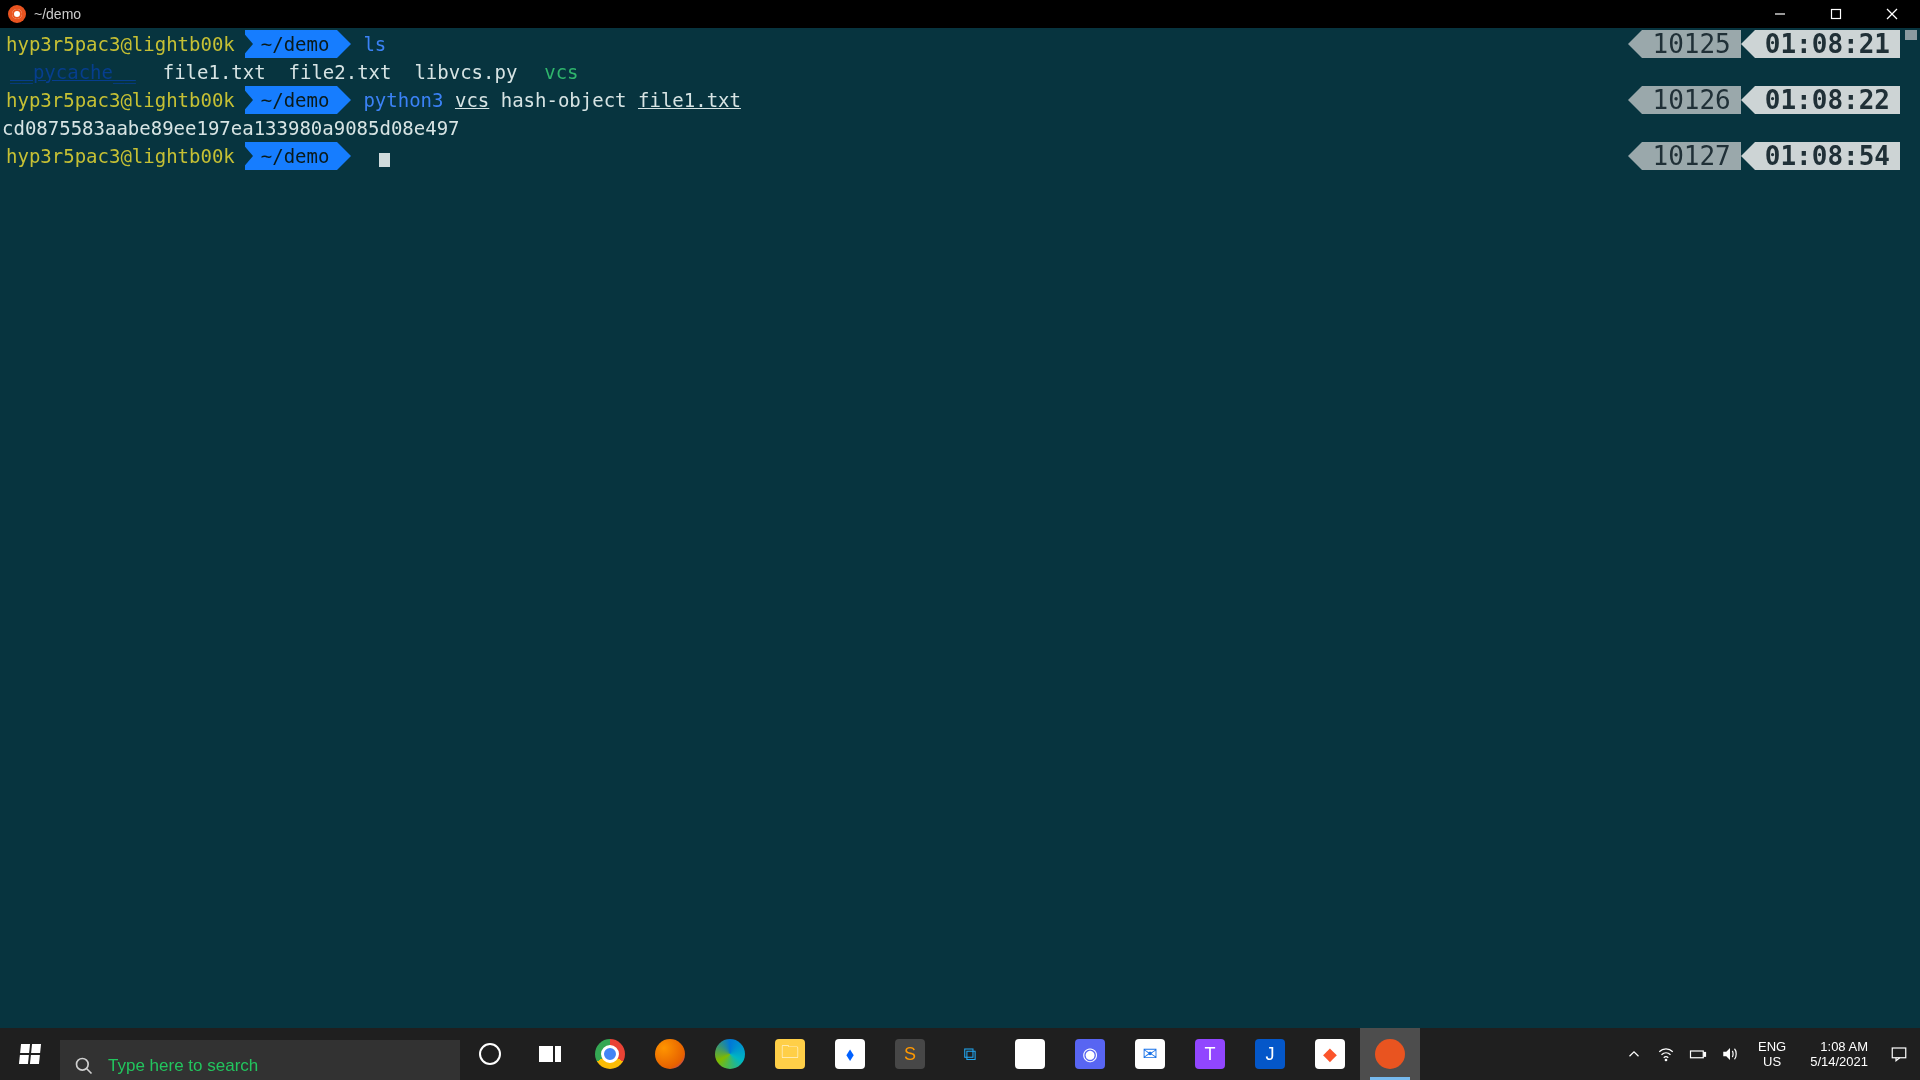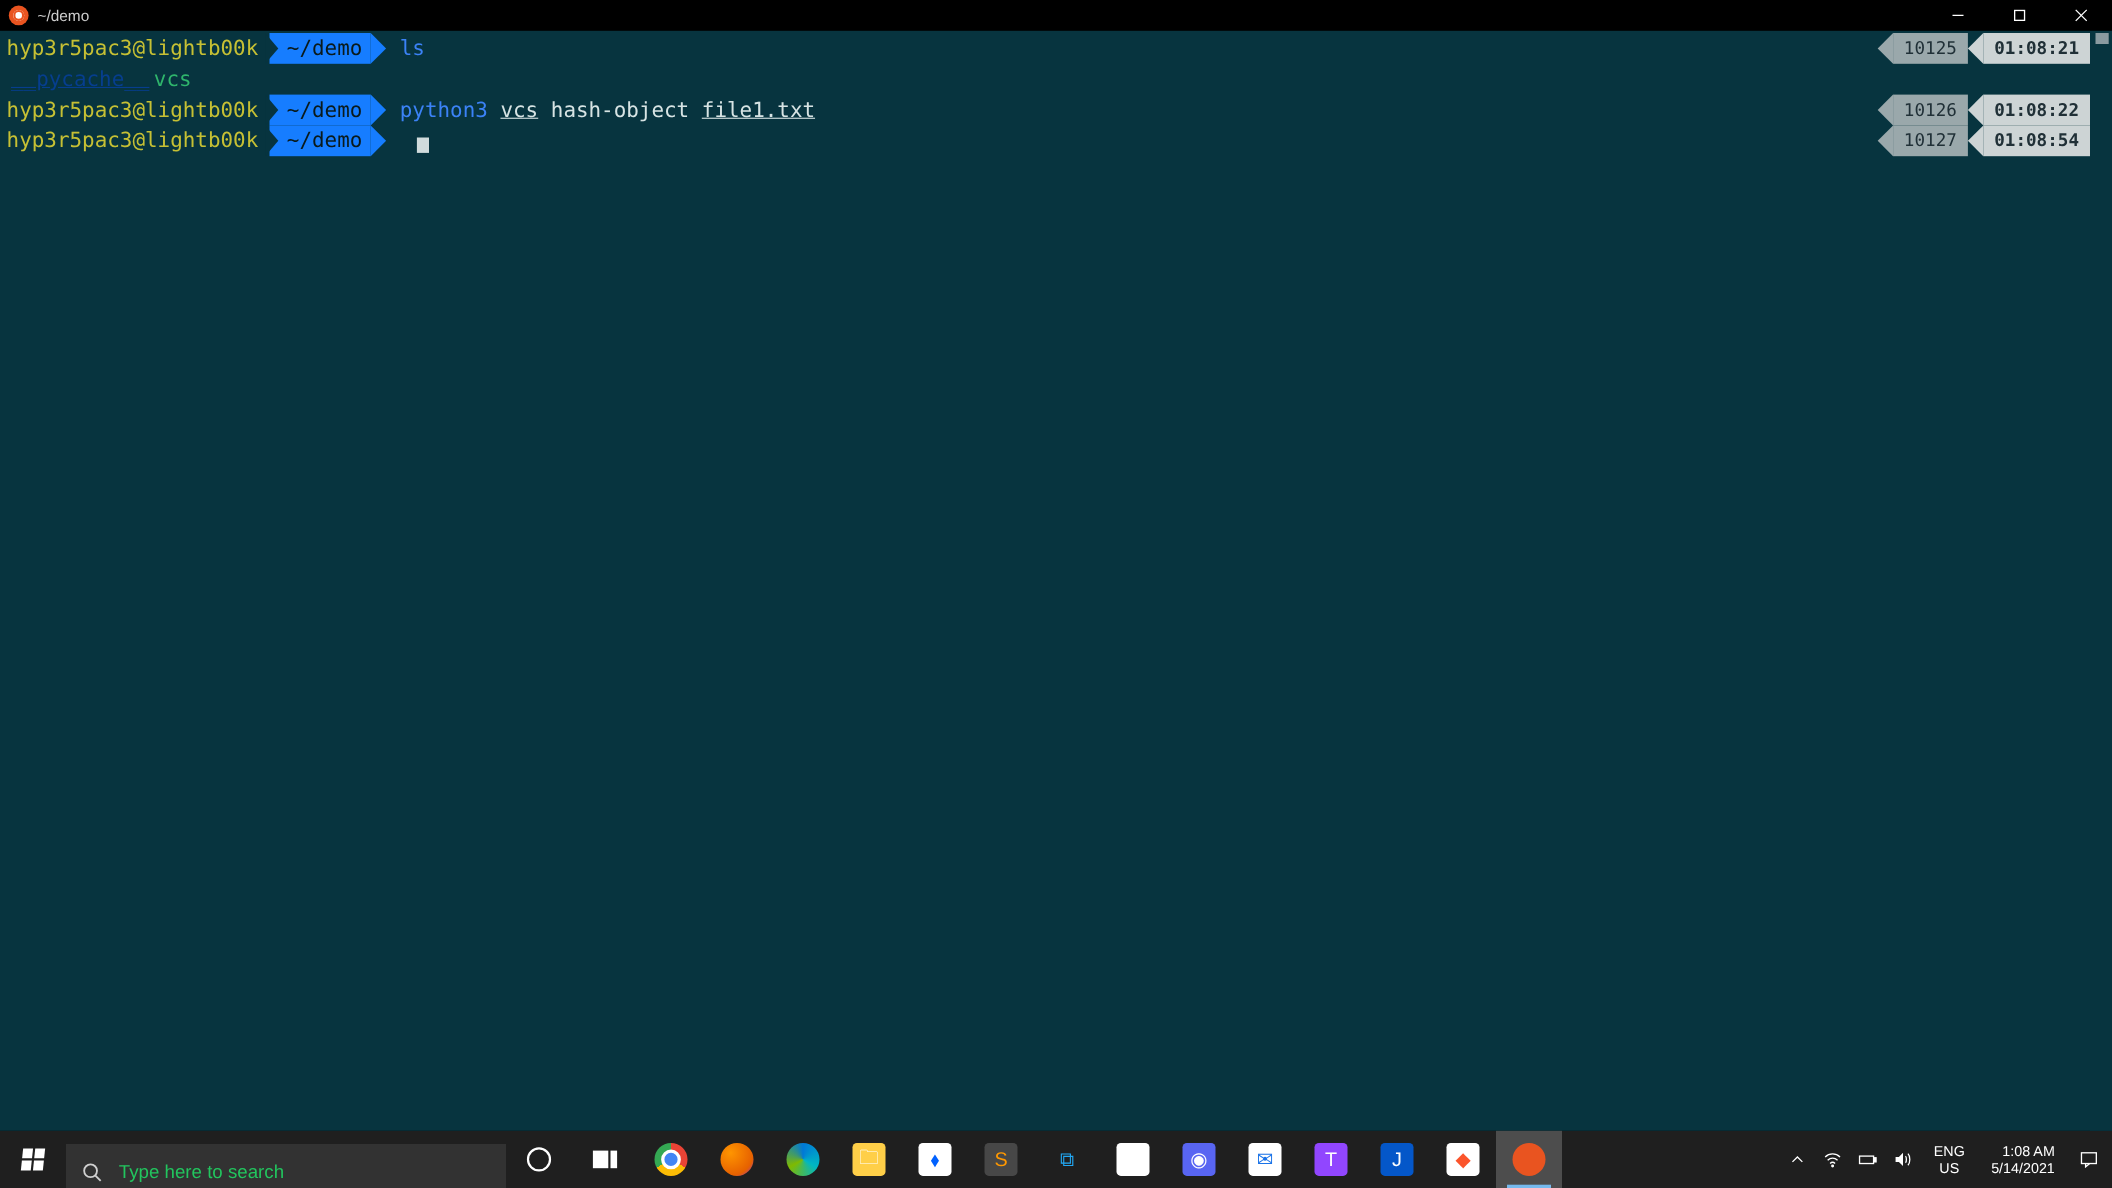--- a/index.html
+++ b/index.html
@@ -78,21 +78,21 @@
   .ls-output { padding-left:4px; }
 
   .cursor {
     width:11px; height:14px; background:#d0dbdc; display:inline-block; margin-left:16px; margin-top:8px;
   }
 
   
   .rprompt { position:absolute; right:20px; display:flex; height:28px; align-items:center; }
   .chip {
     display:flex; align-items:center; height:28px;
-    font-size:16px; color:#203037;
+    font-size:26px; color:#203037;
   }
   .chip .chev-l {
     width:0;height:0;
     border-top:14px solid transparent;
     border-bottom:14px solid transparent;
     border-right:14px solid #9aa8ab;
   }
   .chip.light .chev-l { border-right-color:#cdd4d5; }
   .chip .body { height:28px; display:flex; align-items:center; padding:0 10px; }
   .chip.dark .body { background:#9aa8ab; }
@@ -181,22 +181,23 @@
         <line x1="1" y1="1" x2="11" y2="11"></line>
         <line x1="11" y1="1" x2="1" y2="11"></line>
       </svg>
   </div>
 </div>
 
 <div class="terminal">
   <div class="scroll"></div>
   <div id="term-lines">
       <div class="line"><span class="seg-user">hyp3r5pac3@lightb00k</span><span style="width: 0px; height: 0px; border-top: 14px solid transparent; border-bottom: 14px solid transparent; border-left: 12px solid rgb(7, 52, 63); margin-left: 6px; position: relative; z-index: 3;"></span><span class="seg-dir"><span class="pl-body" style="padding-left:16px;">~/demo</span><span class="pl-right"></span></span><span class="cmd"><span class="tok-green">ls</span></span><div class="rprompt"><span class="chip dark"><span class="chev-l"></span><span class="body">10125</span></span><span class="chip light"><span class="chev-l"></span><span class="body">01:08:21</span></span></div></div>
-      <div class="line"><span class="tok-dir-blue ls-output">__pycache__</span><span class="tok-exec ls-output">vcs</span></div>
+      <div class="line"><span class="tok-dir-blue ls-output">__pycache__</span><span class="tok-white ls-output">  file1.txt  file2.txt  libvcs.py  </span><span class="tok-exec ls-output">vcs</span></div>
       <div class="line"><span class="seg-user">hyp3r5pac3@lightb00k</span><span style="width: 0px; height: 0px; border-top: 14px solid transparent; border-bottom: 14px solid transparent; border-left: 12px solid rgb(7, 52, 63); margin-left: 6px; position: relative; z-index: 3;"></span><span class="seg-dir"><span class="pl-body" style="padding-left:16px;">~/demo</span><span class="pl-right"></span></span><span class="cmd"><span class="tok-green">python3</span><span class="tok-white"> </span><span class="tok-white tok-under">vcs</span><span class="tok-white"> hash-object </span><span class="tok-white tok-under">file1.txt</span></span><div class="rprompt"><span class="chip dark"><span class="chev-l"></span><span class="body">10126</span></span><span class="chip light"><span class="chev-l"></span><span class="body">01:08:22</span></span></div></div>
+      <div class="line" style="padding-left: 2px;"><span class="tok-white" style="padding-left: 0px;">cd0875583aabe89ee197ea133980a9085d08e497</span></div>
       <div class="line"><span class="seg-user">hyp3r5pac3@lightb00k</span><span style="width: 0px; height: 0px; border-top: 14px solid transparent; border-bottom: 14px solid transparent; border-left: 12px solid rgb(7, 52, 63); margin-left: 6px; position: relative; z-index: 3;"></span><span class="seg-dir"><span class="pl-body" style="padding-left:16px;">~/demo</span><span class="pl-right"></span></span><span class="cmd"></span><span class="cursor"></span><div class="rprompt"><span class="chip dark"><span class="chev-l"></span><span class="body">10127</span></span><span class="chip light"><span class="chev-l"></span><span class="body">01:08:54</span></span></div></div>
     </div>
 </div>
 
 <div class="taskbar">
   <div class="startbtn">
     <div class="winlogo">
         <span></span>
         <span></span>
         <span></span>

